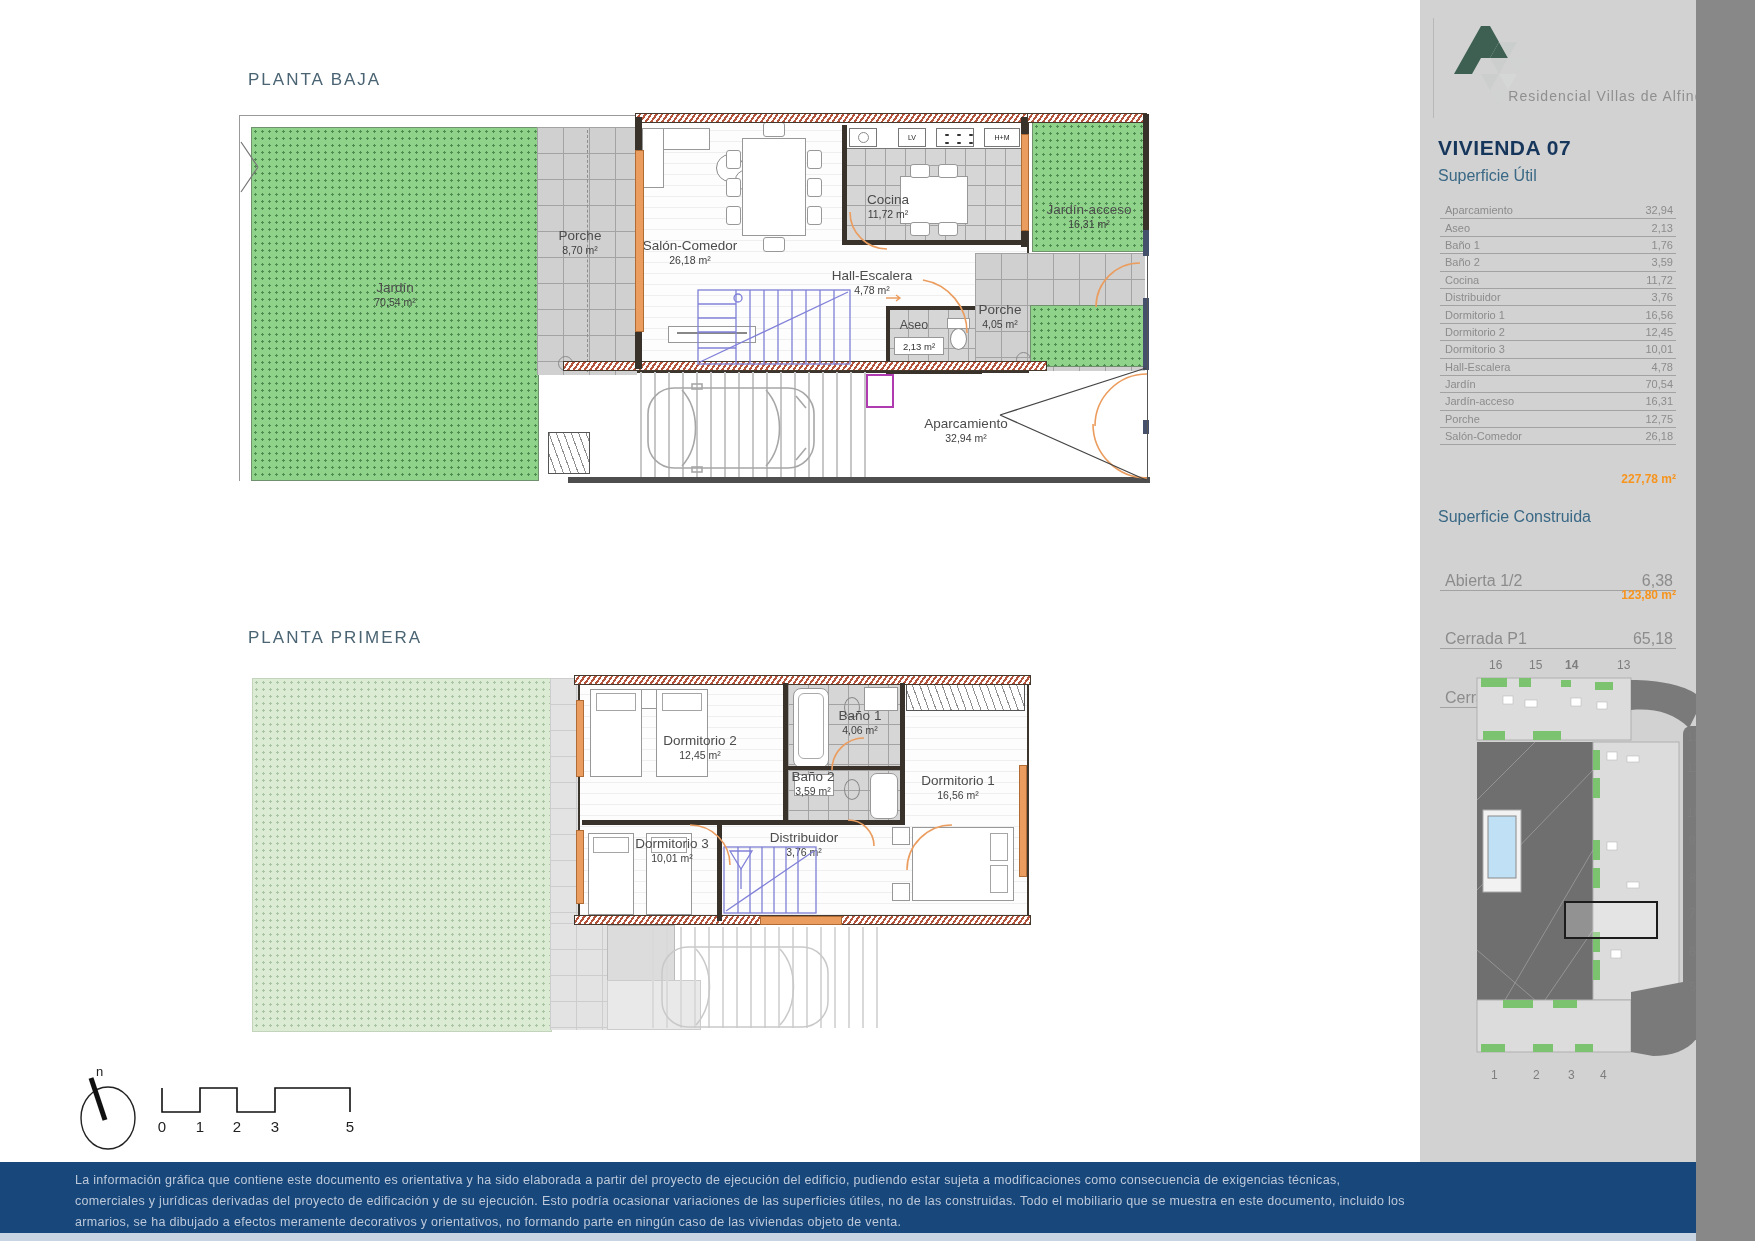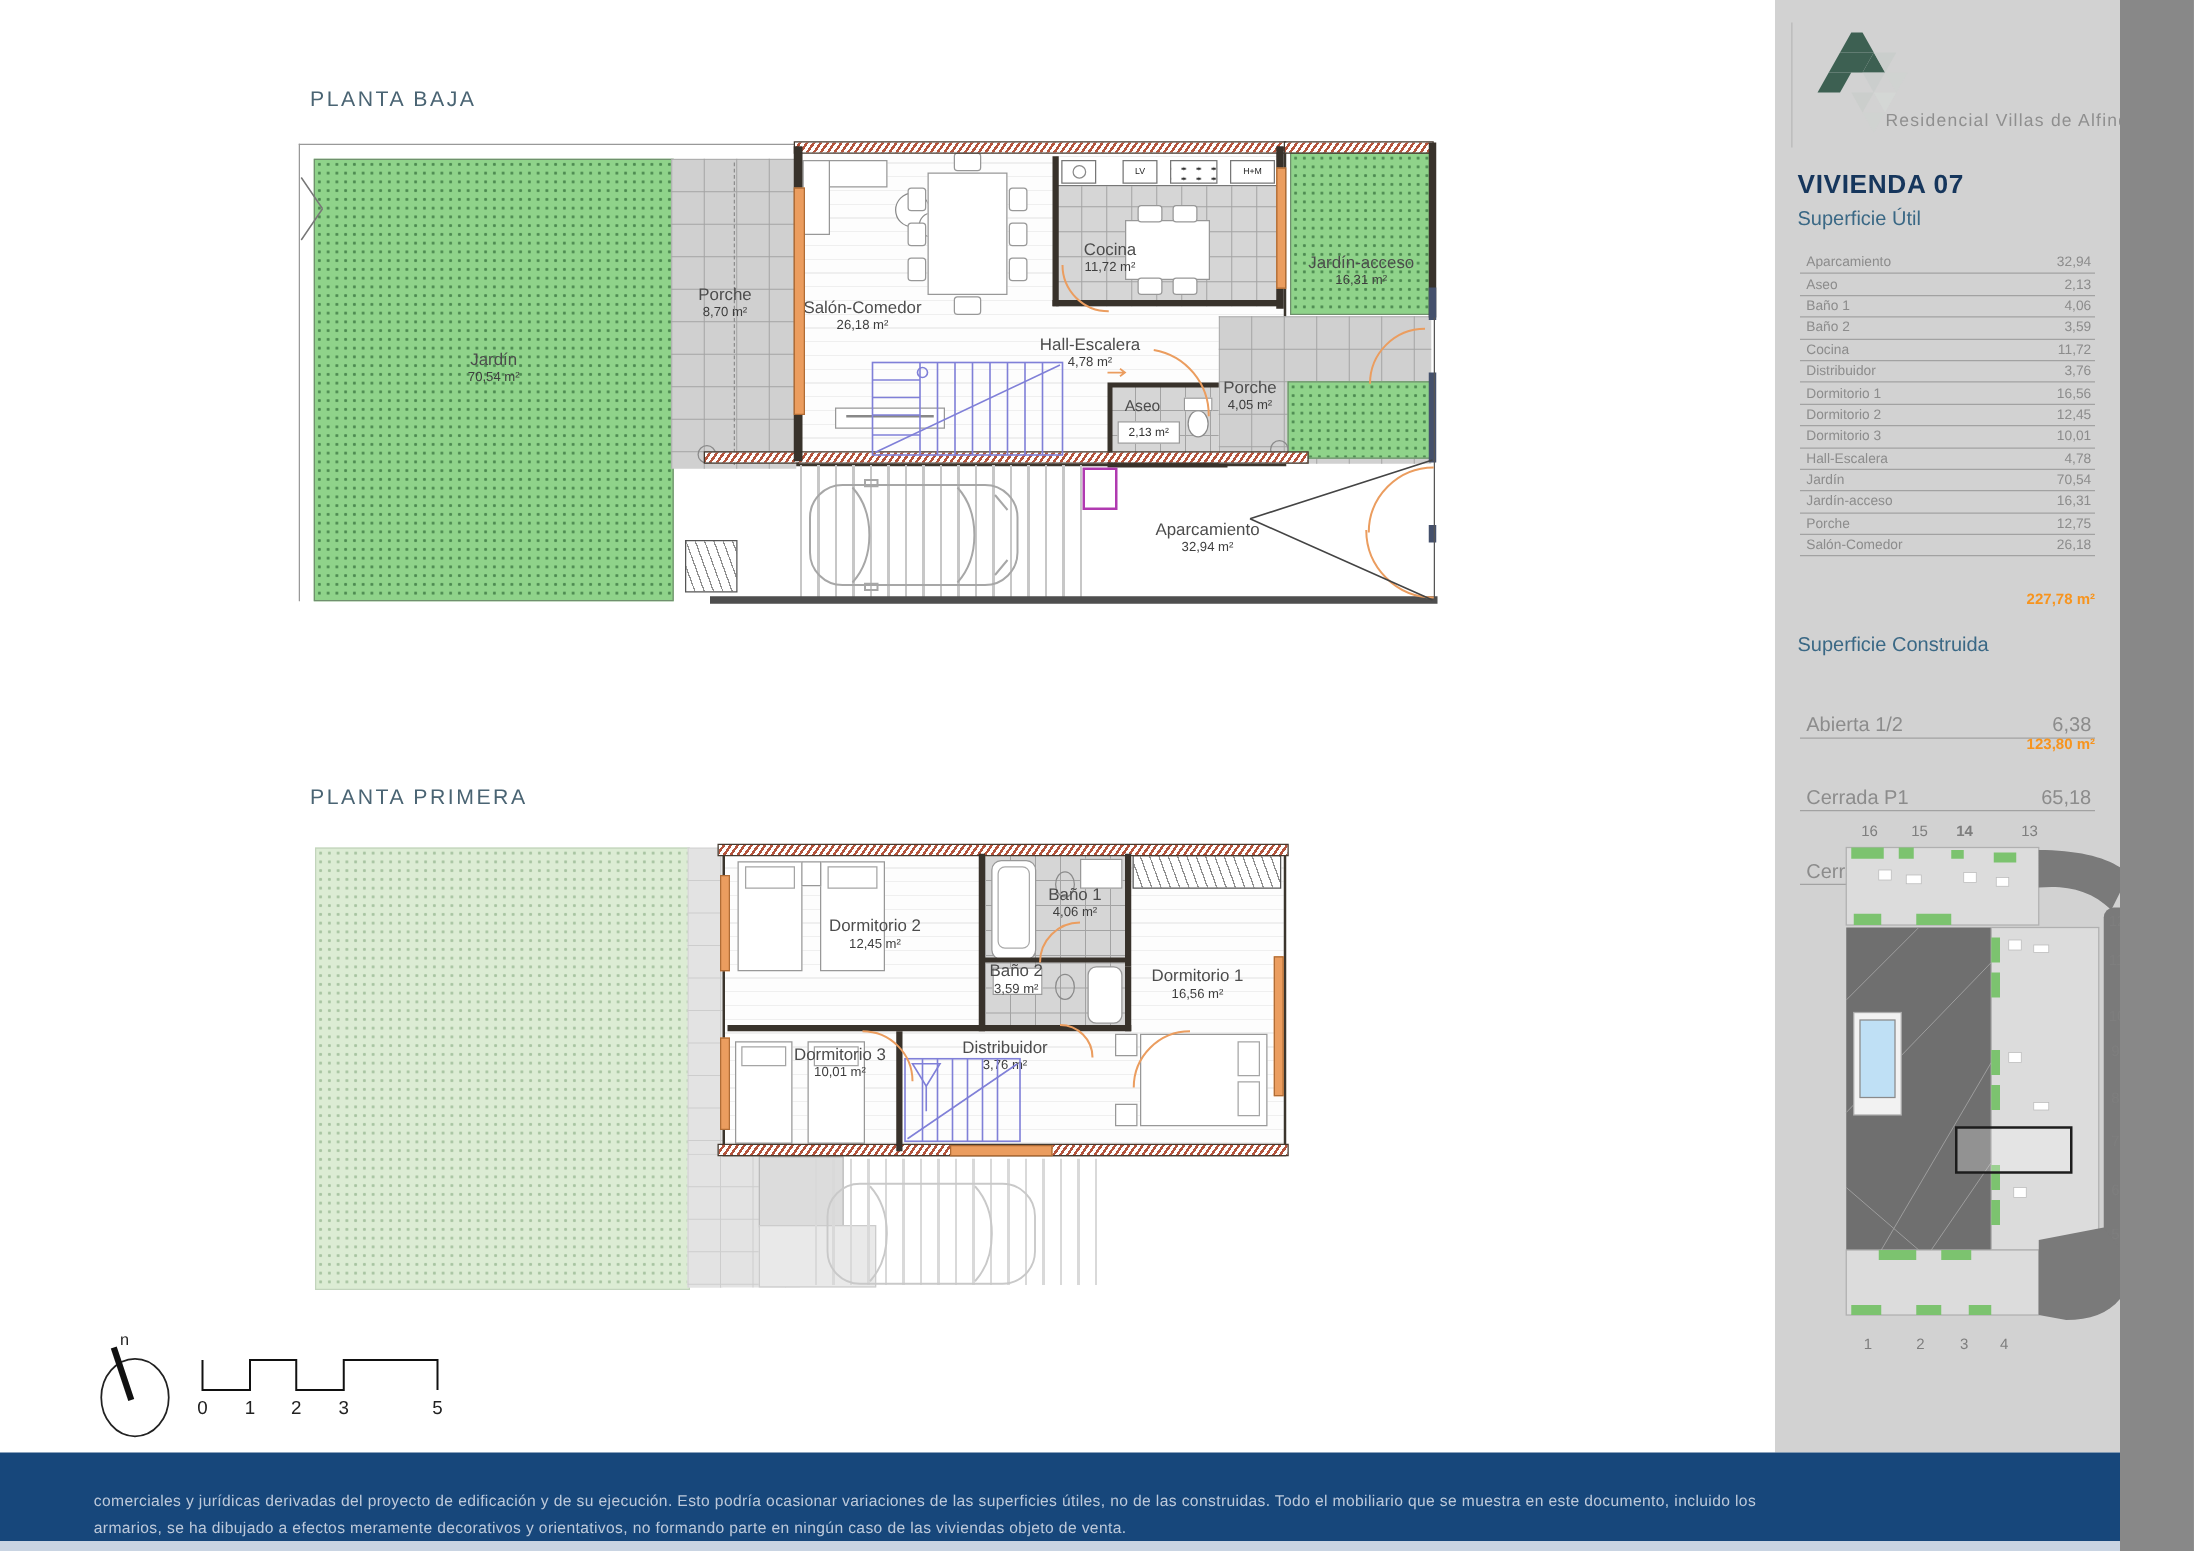--- a/index.html
+++ b/index.html
@@ -376,21 +376,21 @@
         <div class="srow">
           <span class="sl">Aparcamiento</span>
           <span class="sv">32,94</span>
         </div>
         <div class="srow">
           <span class="sl">Aseo</span>
           <span class="sv">2,13</span>
         </div>
         <div class="srow">
           <span class="sl">Baño 1</span>
-          <span class="sv">4,06</span>
+          <span class="sv">1,76</span>
         </div>
         <div class="srow">
           <span class="sl">Baño 2</span>
           <span class="sv">3,59</span>
         </div>
         <div class="srow">
           <span class="sl">Cocina</span>
           <span class="sv">11,72</span>
         </div>
         <div class="srow">
@@ -514,18 +514,19 @@
     <span class="sm-num" style="left:214px;top:256px;">7</span>
     <span class="sm-num" style="left:214px;top:295px;">6</span>
     <span class="sm-num" style="left:214px;top:330px;">5</span>
     <span class="sm-num" style="left:16px;top:418px;">1</span>
     <span class="sm-num" style="left:58px;top:418px;">2</span>
     <span class="sm-num" style="left:93px;top:418px;">3</span>
     <span class="sm-num" style="left:125px;top:418px;">4</span>
   </div>
 
   <div id="footer">
+    <div class="fline" style="top:11px;">La información gráfica que contiene este documento es orientativa y ha sido elaborada a partir del proyecto de ejecución del edificio, pudiendo estar sujeta a modificaciones como consecuencia de exigencias técnicas,</div>
     <div class="fline" style="top:53px;">armarios, se ha dibujado a efectos meramente decorativos y orientativos, no formando parte en ningún caso de las viviendas objeto de venta.</div>
     <div class="fline" style="top:32px;">comerciales y jurídicas derivadas del proyecto de edificación y de su ejecución. Esto podría ocasionar variaciones de las superficies útiles, no de las construidas. Todo el mobiliario que se muestra en este documento, incluido los</div>
   </div>
   <div id="footer-strip"></div>
 
 </div>
 
 </body></html>

